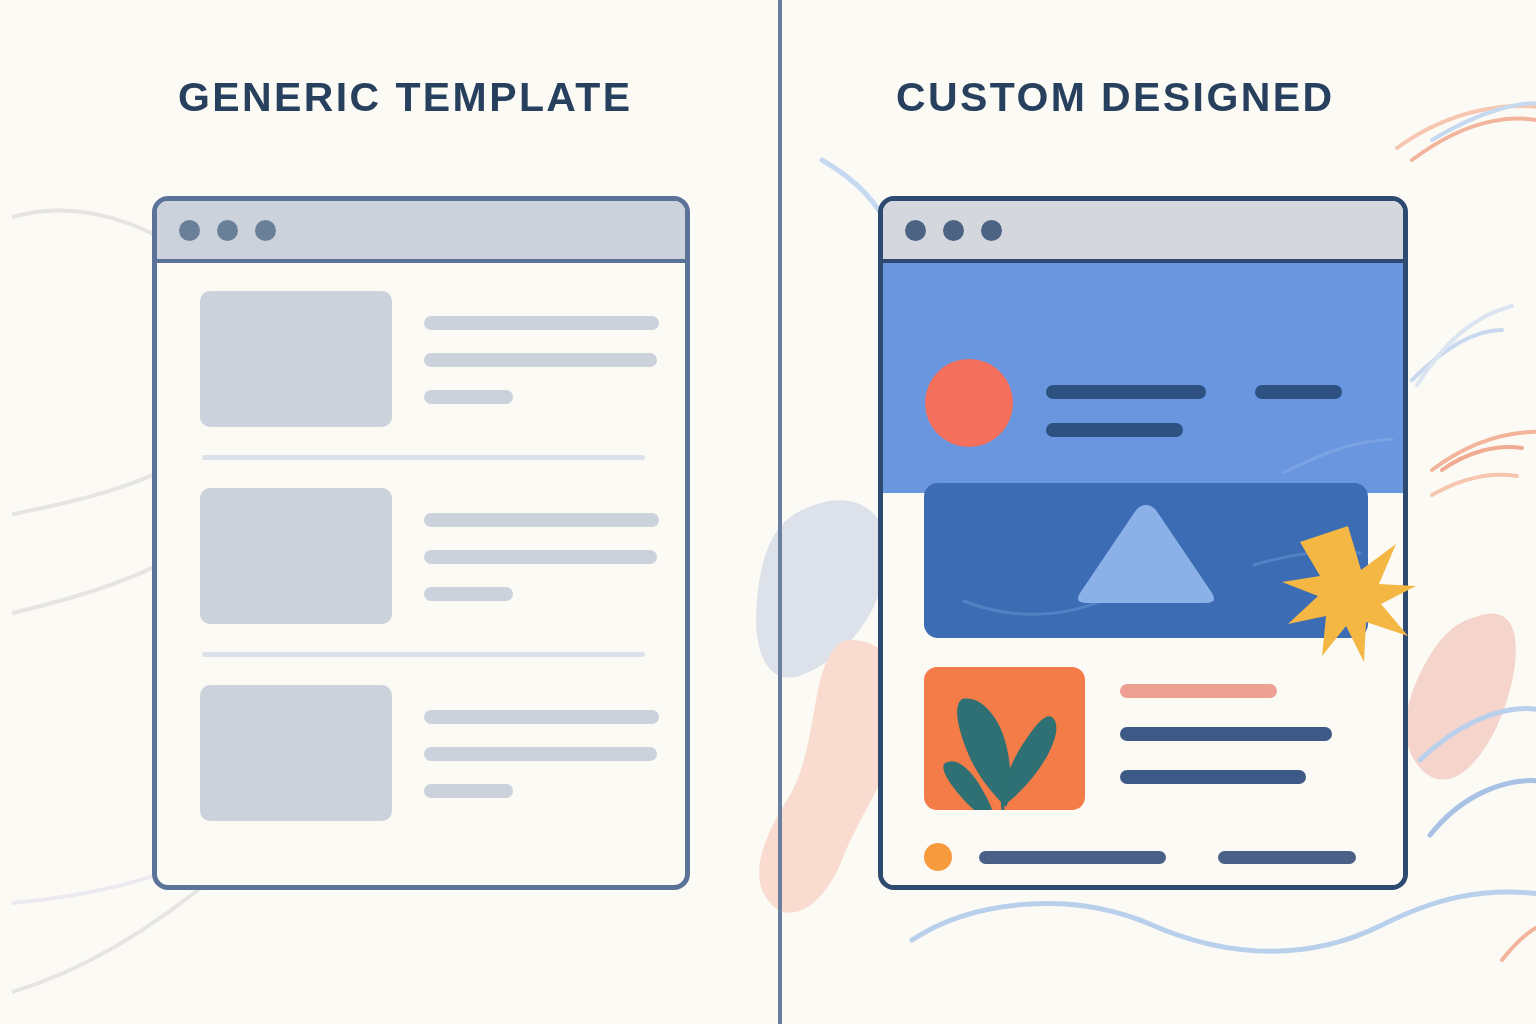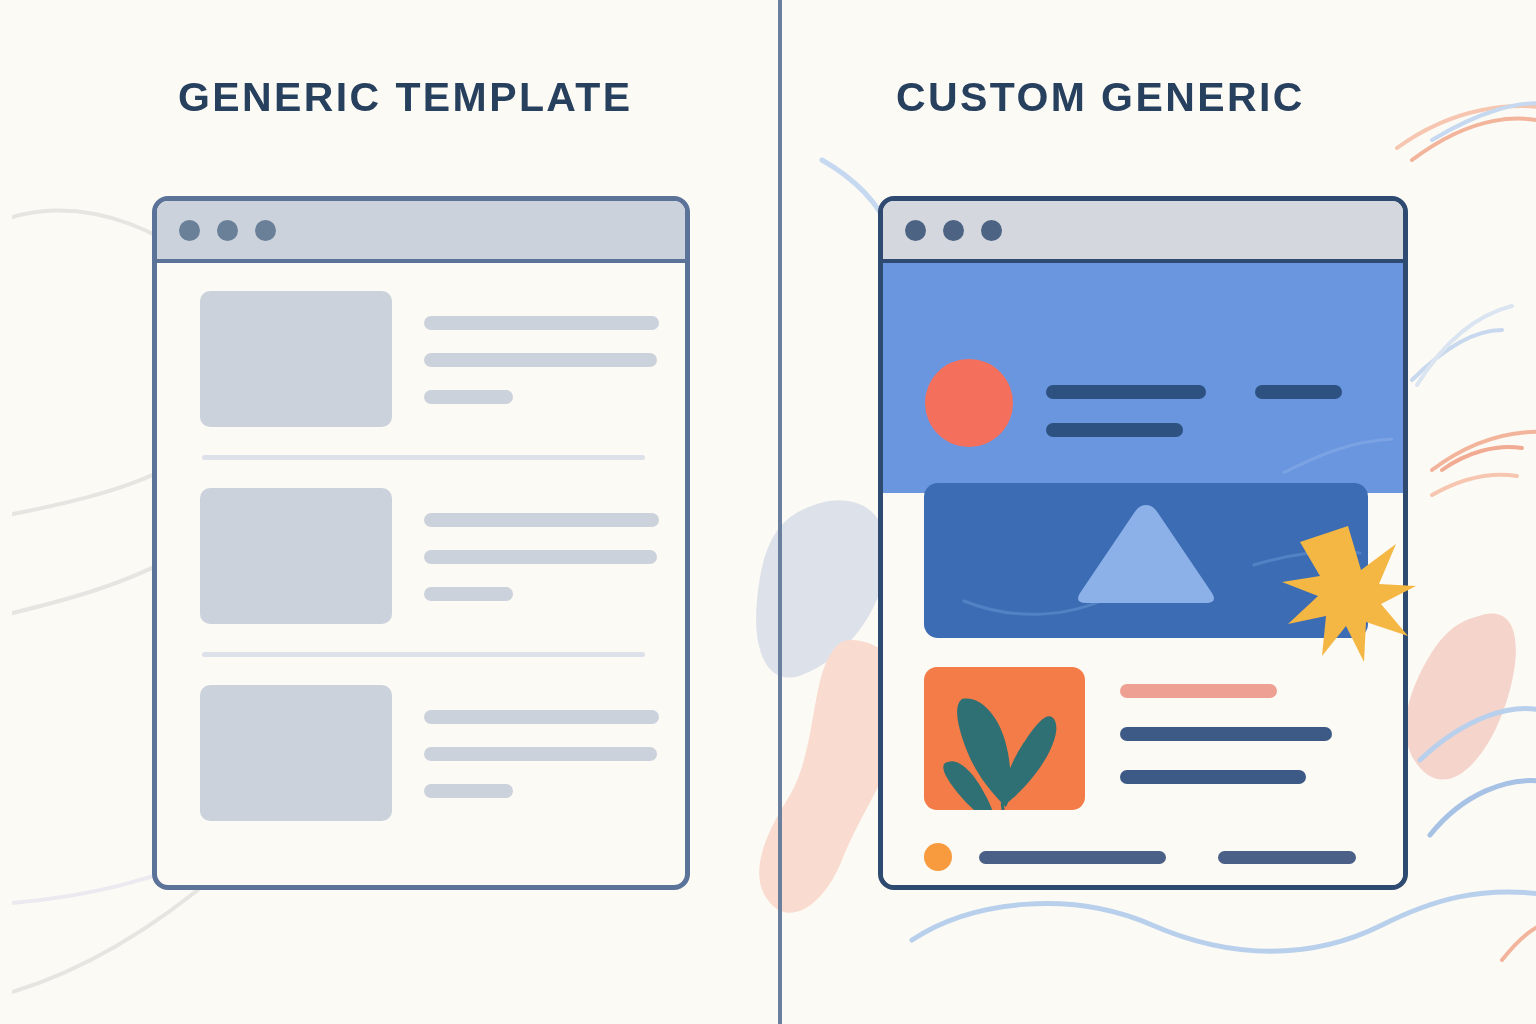--- a/index.html
+++ b/index.html
@@ -220,21 +220,21 @@
     <path d="M900 940 C 960 900 1060 890 1140 925 C 1220 960 1300 960 1370 925 C 1420 900 1470 885 1536 895" fill="none" stroke="#b9d0ec" stroke-width="5" stroke-linecap="round"></path>
     <path d="M810 160 C 880 200 900 260 880 320" fill="none" stroke="#c6d9f0" stroke-width="5" stroke-linecap="round"></path>
     <path d="M1420 140 C 1470 110 1510 100 1536 104" fill="none" stroke="#c6d9f0" stroke-width="4" stroke-linecap="round"></path>
     <path d="M1490 960 C 1510 935 1525 925 1536 923" fill="none" stroke="#f3b49c" stroke-width="4" stroke-linecap="round"></path>
   </svg>
 
   <div class="divider"></div>
 
   <div class="panel-title left">GENERIC TEMPLATE</div>
 
-  <div class="panel-title right">CUSTOM GENERIC</div>
+  <div class="panel-title right">CUSTOM DESIGNED</div>
 
   <div class="window generic">
     <div class="titlebar">
       <span class="dot"></span>
       <span class="dot"></span>
       <span class="dot"></span>
     </div>
 
     <div class="generic-body">
 

